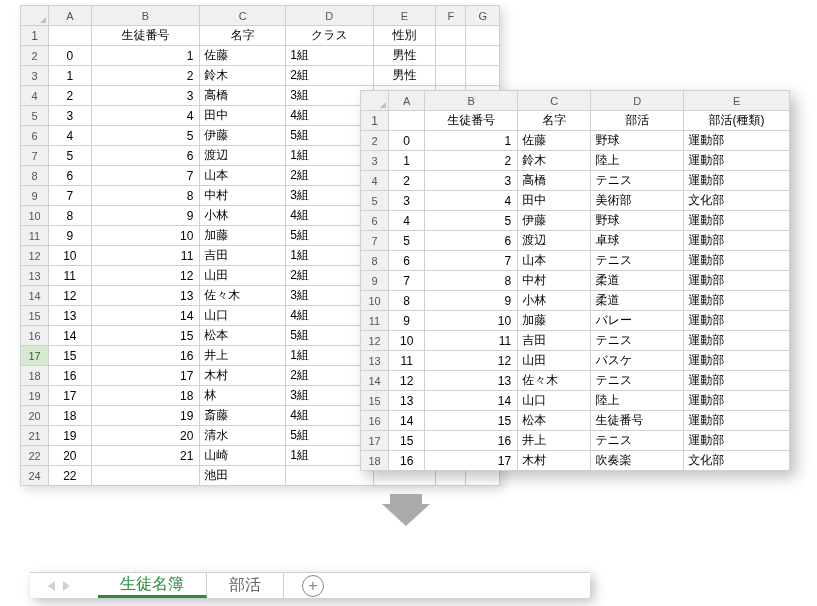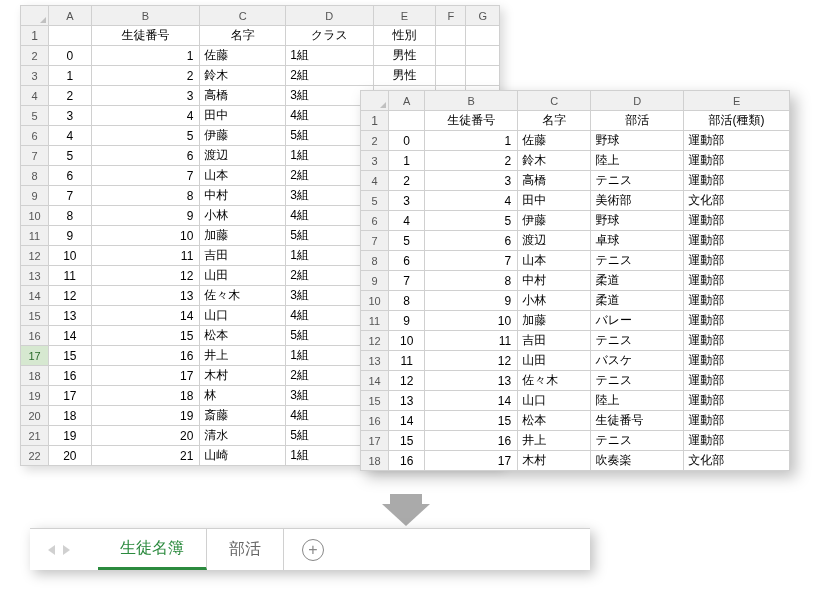--- a/index.html
+++ b/index.html
@@ -75,24 +75,24 @@
   }
   .header-row td {
     text-align: center;
     font-size: 12px;
   }
   .num { text-align: right; padding-right: 6px; }
   .ctr { text-align: center; }
   
   .tabbar {
     position: absolute;
-    bottom: 36px;
+    bottom: 8px;
     left: 30px;
     width: 560px;
-    height: 42px;
+    height: 26px;
     background: #fff;
     display: flex;
     align-items: center;
     border-top: 1px solid #d0d0d0;
     box-shadow: 4px 4px 12px rgba(0,0,0,0.25);
     z-index: 3;
   }
   .tabnav {
     display: flex;
     gap: 8px;
@@ -387,20 +387,30 @@
         <tr>
           <td class="rowhead">22</td>
           <td class="ctr">20</td>
           <td class="num">21</td>
           <td>山崎</td>
           <td>1組</td>
           <td class="ctr"></td>
           <td></td>
           <td></td>
         </tr>
+        <tr>
+          <td class="rowhead">24</td>
+          <td class="ctr">22</td>
+          <td class="num"></td>
+          <td>池田</td>
+          <td></td>
+          <td class="ctr"></td>
+          <td></td>
+          <td></td>
+        </tr>
       </tbody>
   </table>
 </div>
 
 <div class="sheet sheet2">
   <table>
     <thead>
       <tr>
         <th class="selectall"></th>
         <th>A</th>

